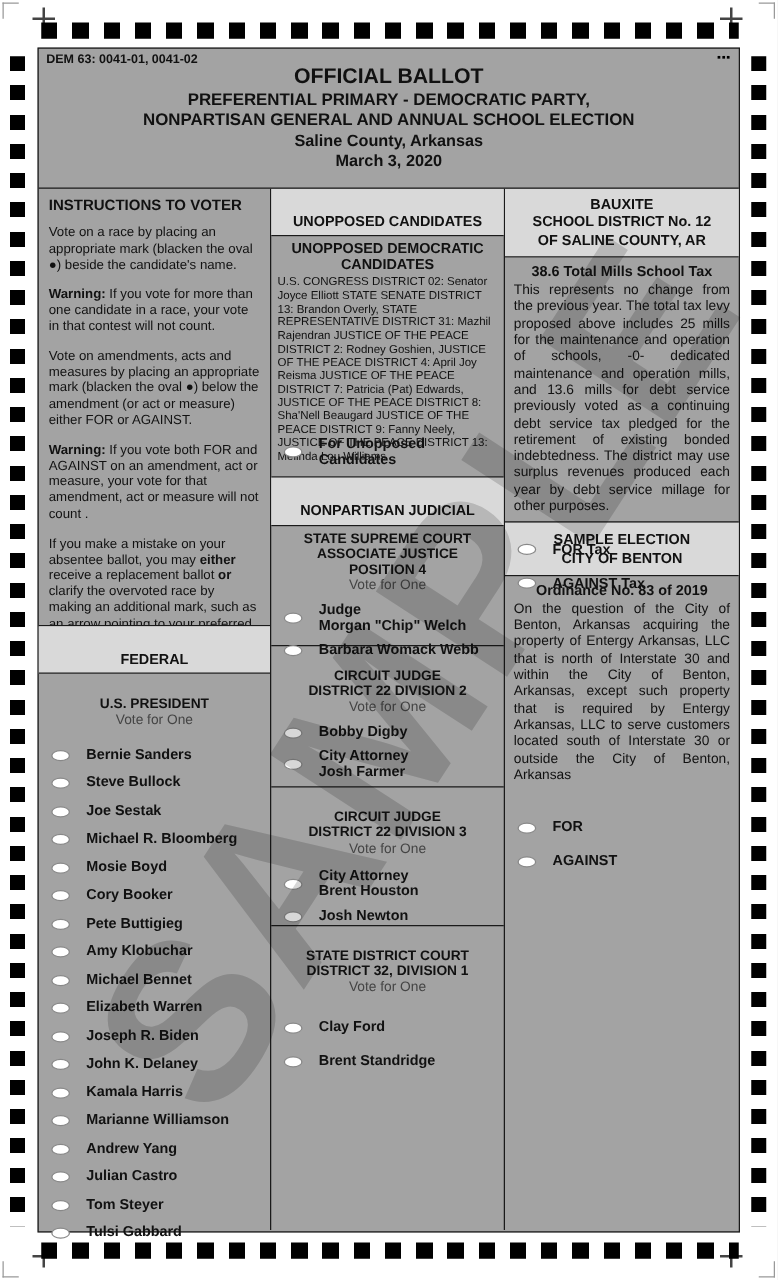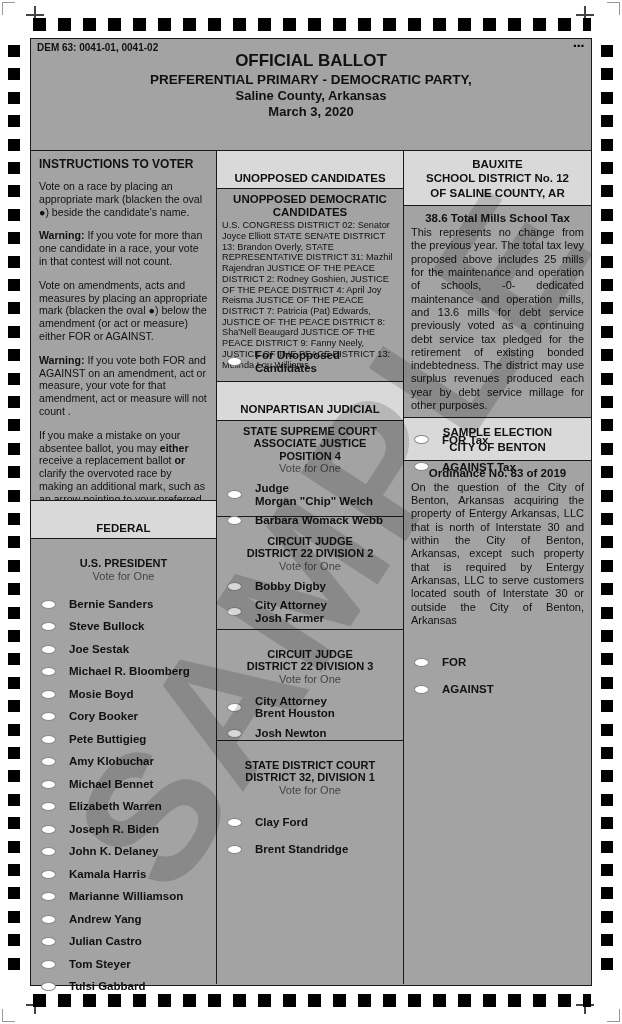--- a/index.html
+++ b/index.html
@@ -97,20 +97,21 @@
   <div class="tm-right"></div>
 
   <div class="ballot">
 
     <div class="bhead">
       <div class="precinct">DEM 63:  0041-01, 0041-02</div>
       <div class="cornermark">■■■</div>
       <div class="titleblock">
         <div class="t1">OFFICIAL BALLOT</div>
         <div class="t2">PREFERENTIAL PRIMARY - DEMOCRATIC PARTY,</div>
+        <div class="t2">NONPARTISAN GENERAL AND ANNUAL SCHOOL ELECTION</div>
         <div class="t4">Saline County, Arkansas</div>
         <div class="t4">March 3, 2020</div>
       </div>
     </div>
 
     <div class="cols">
 
       <div class="col col1">
         <div class="instructions bdr-b">
           <div class="ins-h">INSTRUCTIONS TO VOTER</div>

